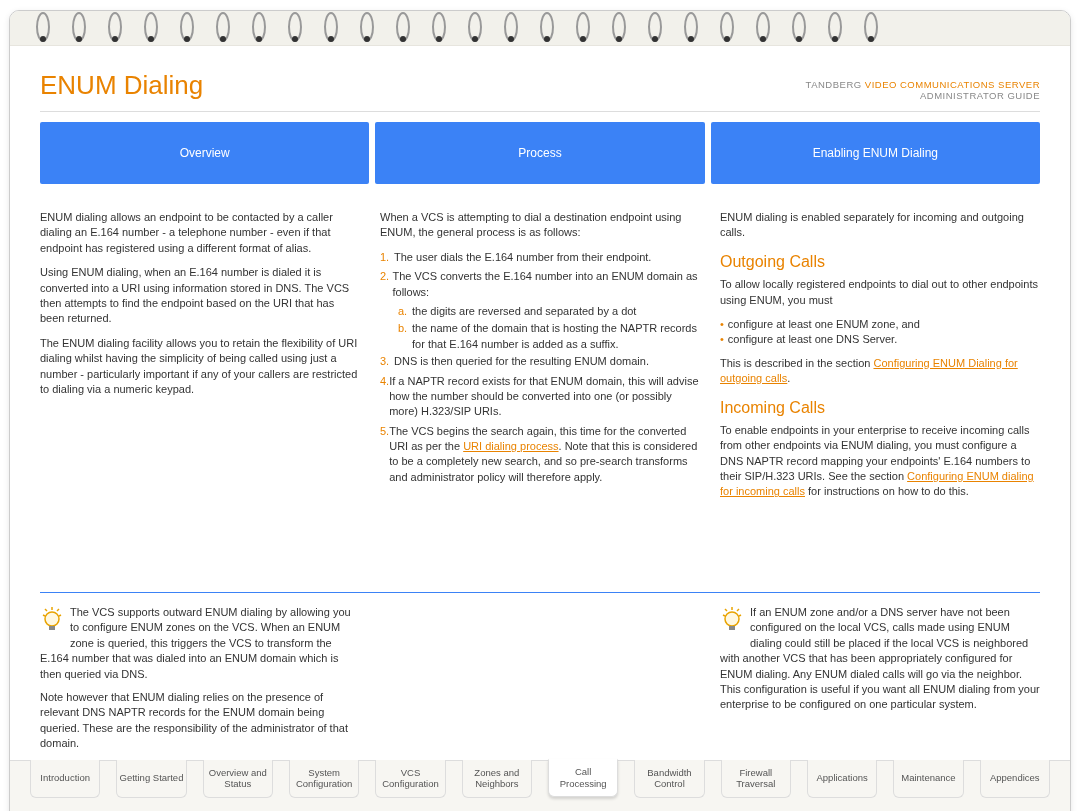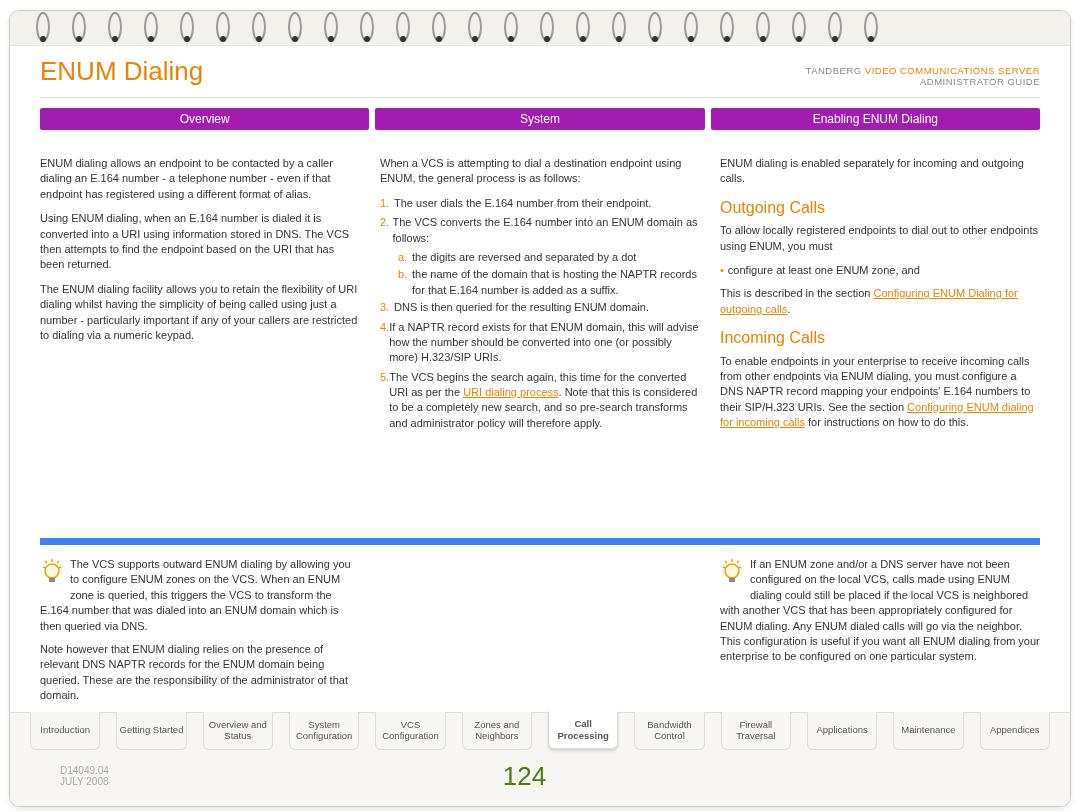--- a/index.html
+++ b/index.html
@@ -33,21 +33,21 @@
     width: 18px;
     height: 26px;
     position: relative;
     flex: 0 0 auto;
   }
   .ring svg { position: absolute; top: -6px; left: 0; }
   .header {
     display: flex;
     justify-content: space-between;
     align-items: flex-end;
-    padding: 10px 30px 6px 30px;
+    padding: 24px 30px 6px 30px;
     gap: 8px;
   }
   .title {
     font-size: 26px;
     color: #e98300;
     font-weight: normal;
   }
   .header-right {
     text-align: right;
     font-size: 9.5px;
@@ -60,25 +60,25 @@
     background: #ddd;
     margin: 4px 30px 0 30px;
   }
   .col-headers {
     display: flex;
     margin: 10px 30px 0 30px;
     gap: 6px;
   }
   .col-header {
     flex: 1;
-    background: #a21caf;
+    background: #3b82f6;
     color: #fff;
     text-align: center;
     font-size: 12px;
-    padding: 4px 0;
+    padding: 24px 0;
     border-radius: 2px;
   }
   .columns {
     display: flex;
     margin: 10px 30px 0 30px;
     gap: 20px;
     min-height: 390px;
   }
   .col {
     flex: 1;
@@ -100,21 +100,21 @@
   .bullet { color: #e98300; padding-right: 4px; }
   .link {
     color: #e98300;
     text-decoration: underline;
     cursor: pointer;
   }
   .tips {
     display: flex;
     margin: 8px 30px 0 30px;
     gap: 20px;
-    border-top: 7px solid #3b82f6;
+    border-top: 1px solid #3b82f6;
     padding-top: 12px;
     min-height: 150px;
   }
   .tip-col { flex: 1; font-size: 11px; line-height: 1.4; }
   .tip-col p { margin: 0 0 8px 0; }
   .bulb {
     float: left;
     margin: 0 6px 0 0;
   }
   .tabs-wrap {
@@ -145,21 +145,20 @@
     display: flex;
     align-items: center;
     justify-content: center;
   }
   .tab.active {
     background: #fff;
     border-top: 1px solid #fff;
     position: relative;
     top: -1px;
     box-shadow: 0 2px 3px rgba(0,0,0,0.15);
-    font-weight: bold;
   }
   .footer {
     display: flex;
     justify-content: space-between;
     align-items: center;
     padding: 10px 30px 14px 30px;
     color: #aaa;
     font-size: 10px;
     background: #f7f6f2;
   }
@@ -327,21 +326,21 @@
       <span>TANDBERG</span>
       <span class="orange">VIDEO COMMUNICATIONS SERVER</span><br>
       <span>ADMINISTRATOR GUIDE</span>
     </div>
   </div>
 
   <div class="divider"></div>
 
   <div class="col-headers">
     <div class="col-header">Overview</div>
-    <div class="col-header">System</div>
+    <div class="col-header">Process</div>
     <div class="col-header">Enabling ENUM Dialing</div>
   </div>
 
   <div class="columns">
 
     <div class="col">
       <p>ENUM dialing allows an endpoint to be contacted by a caller dialing an E.164 number - a telephone number - even if that endpoint has registered using a different format of alias.</p>
       <p>Using ENUM dialing, when an E.164 number is dialed it is converted into a URI using information stored in DNS.  The VCS then attempts to find the endpoint based on the URI that has been returned.</p>
       <p>The ENUM dialing facility allows you to retain the flexibility of URI dialing whilst having the simplicity of being called using just a number - particularly important if any of your callers are restricted to dialing via a numeric keypad.</p>
     </div>
@@ -378,20 +377,21 @@
           <span>The VCS begins the search again, this time for the converted URI as per the </span><span class="link">URI dialing process</span><span>.  Note that this is considered to be a completely new search, and so pre-search transforms and administrator policy will therefore apply.</span>
         </span>
       </div>
     </div>
 
     <div class="col">
       <p>ENUM dialing is enabled separately for incoming and outgoing calls.</p>
       <div class="sub-head">Outgoing Calls</div>
       <p>To allow locally registered endpoints to dial out to other endpoints using ENUM, you must</p>
       <div><span class="bullet">•</span><span>configure at least one ENUM zone, and</span></div>
+      <div><span class="bullet">•</span><span>configure at least one DNS Server.</span></div>
       <p style="margin-top:8px">
         <span>This is described in the section  </span><span class="link">Configuring ENUM Dialing for outgoing calls</span><span>.</span>
       </p>
       <div class="sub-head">Incoming Calls</div>
       <p>
         <span>To enable endpoints in your enterprise to receive incoming calls from other endpoints via ENUM dialing, you must configure a DNS NAPTR record mapping your endpoints' E.164 numbers to their SIP/H.323 URIs.  See the section </span><span class="link">Configuring ENUM dialing for incoming calls</span><span> for instructions on how to do this.</span>
       </p>
     </div>
   </div>
 

